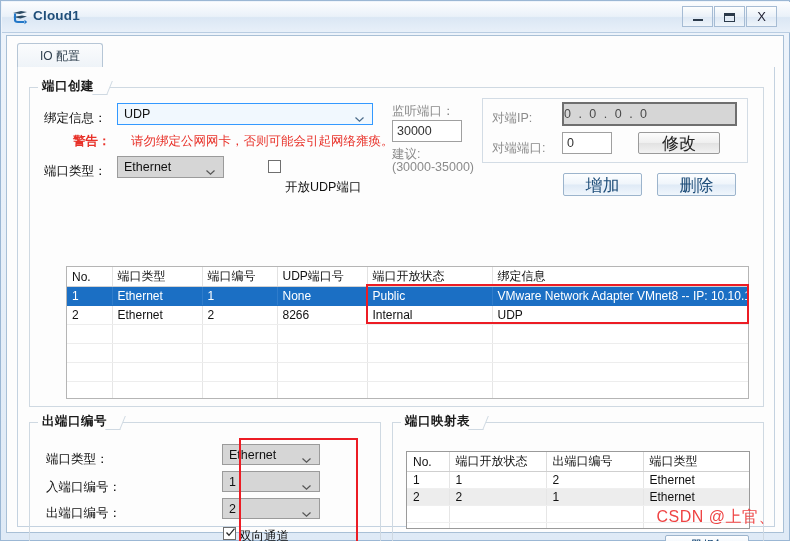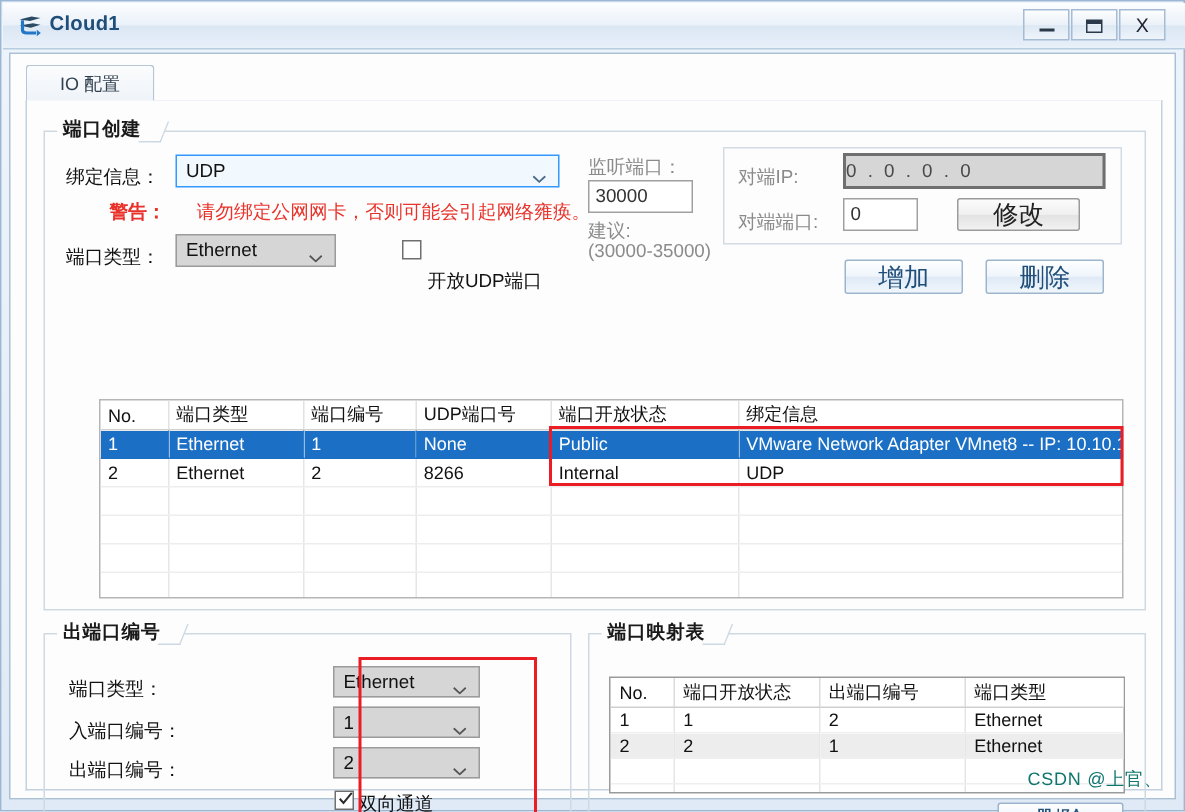--- a/index.html
+++ b/index.html
@@ -319,22 +319,22 @@
     color: #111;
     white-space: nowrap;
     overflow: hidden;
   }
   #maptable tr.alt td { background: #ededed; }
 
   
   #watermark {
     position: absolute;
     right: 8px; bottom: 4px;
-    font-size: 12px;
-    color: #0f766e;
+    font-size: 16px;
+    color: #ef4444;
     letter-spacing: .5px;
   }
 </style>
 </head>
 <body>
 
 <div id="window">
 
   <div id="titlebar">
     <span id="app-icon">

